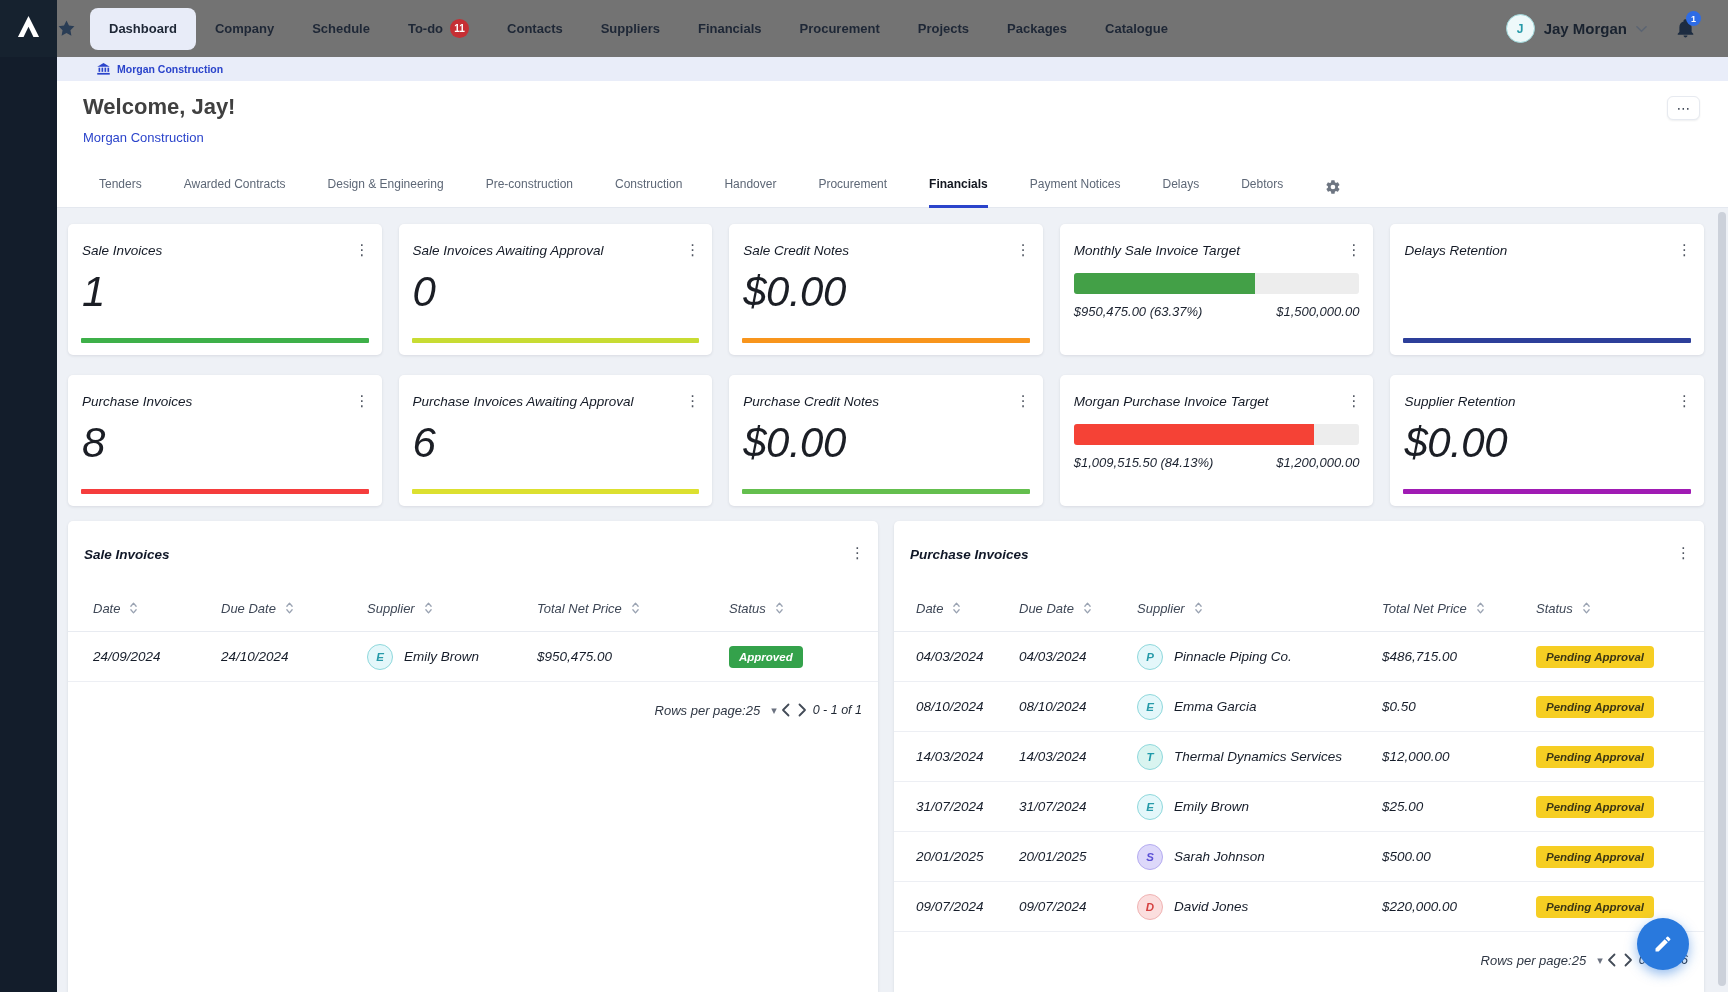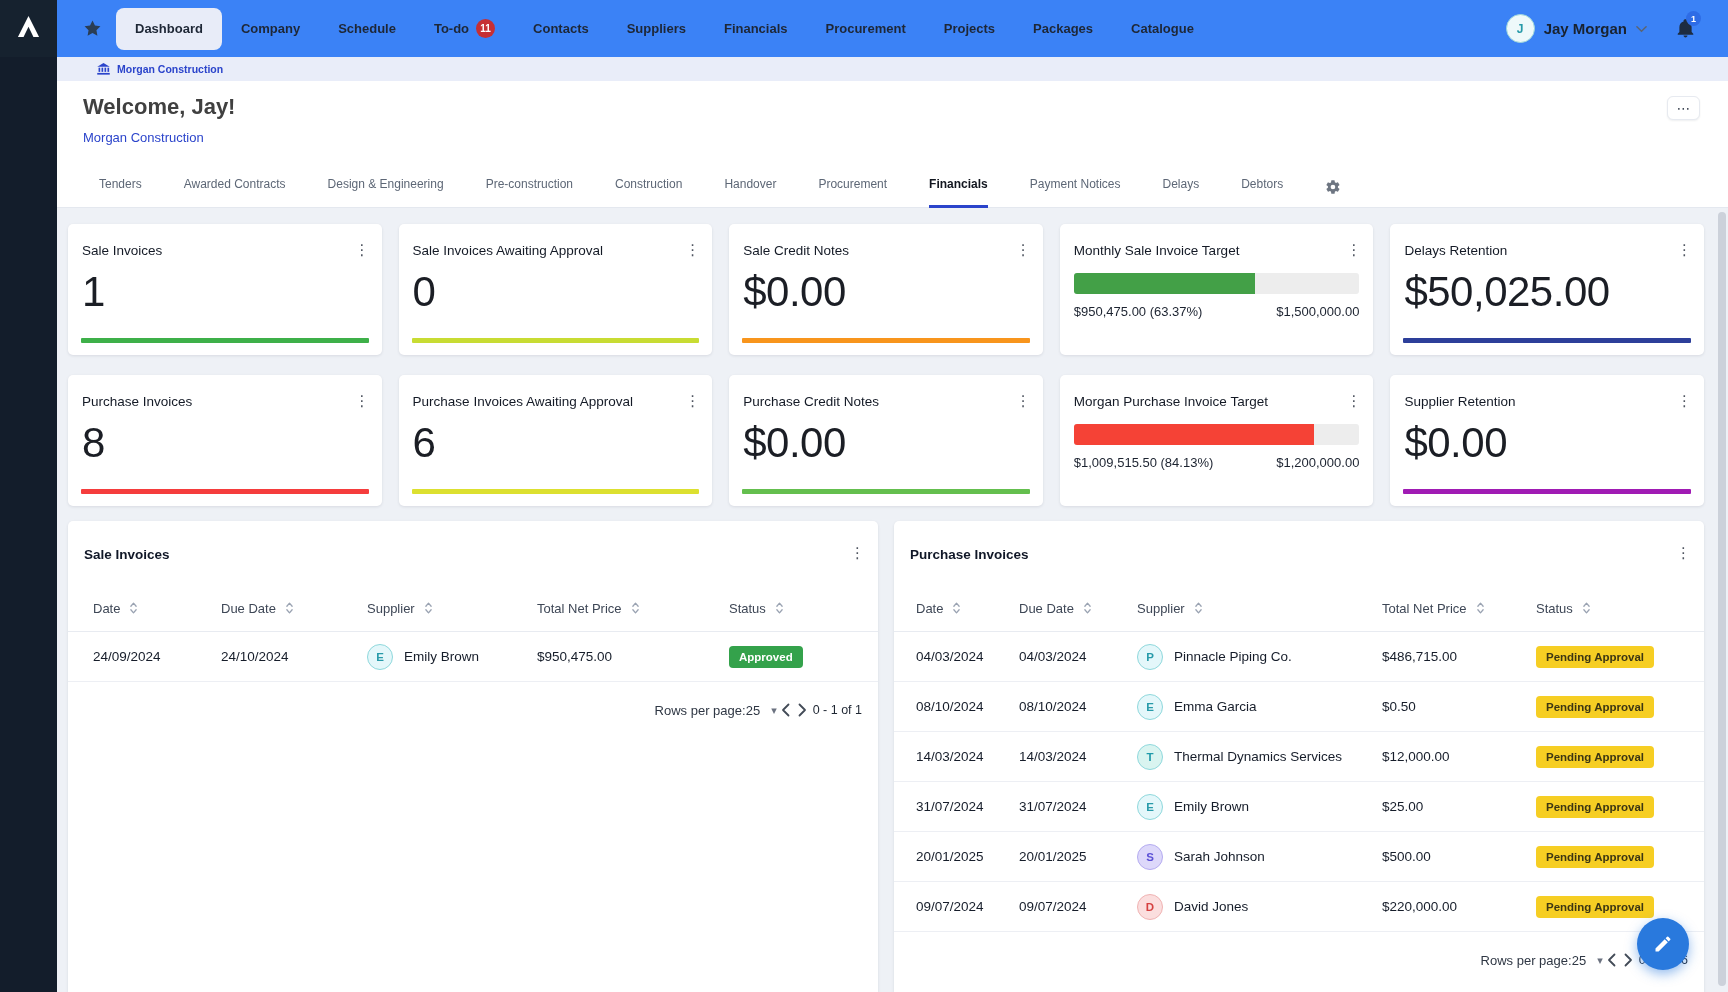--- a/index.html
+++ b/index.html
@@ -5,21 +5,21 @@
   * { box-sizing: border-box; margin: 0; padding: 0; }
   html,body { width:1728px; height:992px; overflow:hidden; }
   body { font-family:"Liberation Sans",sans-serif; background:#eef1f6; position:relative; color:#161d2a; }
   .glyph { font-family:"DejaVu Sans",sans-serif; }
 
   
   .sidebar { position:fixed; left:0; top:0; width:57px; height:992px; background:#131d2b; z-index:30; }
   .logo-tile { width:57px; height:57px; display:flex; align-items:center; justify-content:center; background:#16222f; cursor:pointer; }
 
   
-  .topnav { position:fixed; left:57px; top:0; right:0; height:57px; background:#3b82f6; display:flex; align-items:center; padding-left:26px; z-index:25; }
+  .topnav { position:fixed; left:57px; top:0; right:0; height:57px; background:#737373; display:flex; align-items:center; z-index:25; }
   .star-btn { margin-right:14px; display:flex; cursor:pointer; }
   .nav-items { display:flex; align-items:center; height:100%; }
   .nav-item { padding:0 19px; height:42px; display:flex; align-items:center; gap:7px; font-size:13px; font-weight:600; color:#1e2736; border-radius:8px; cursor:pointer; white-space:nowrap; }
   .nav-item.active { background:#e8ecf8; }
   .nav-badge { background:#c62f34; color:#fff; min-width:19px; height:19px; border-radius:50%; display:flex; align-items:center; justify-content:center; font-size:10px; font-weight:700; }
   .nav-right { margin-left:auto; display:flex; align-items:center; gap:28px; padding-right:32px; }
   .user-menu { display:flex; align-items:center; gap:9px; cursor:pointer; }
   .user-avatar { width:29px; height:29px; border-radius:50%; background:#eef9fa; border:1px solid #9ed7da; color:#279aa9; font-size:12px; font-weight:600; display:flex; align-items:center; justify-content:center; }
   .user-name { font-size:15px; font-weight:600; color:#19222f; }
   .bell-wrap { position:relative; cursor:pointer; display:flex; }
@@ -35,21 +35,21 @@
   .company-link { position:absolute; left:26px; top:49px; font-size:13px; font-weight:500; color:#2b44cb; cursor:pointer; }
   .header-menu-btn { position:absolute; right:28px; top:15px; width:33px; height:24px; background:#fff; border:1px solid #e7eaf0; border-radius:6px; box-shadow:0 1px 2px rgba(16,24,40,.07); display:flex; align-items:center; justify-content:center; color:#3f4754; font-size:14px; cursor:pointer; }
   .tabs { position:absolute; left:42px; right:16px; bottom:-1px; display:flex; align-items:flex-end; gap:42px; }
   .tab { font-size:12px; font-weight:500; color:#5d6776; padding-bottom:14px; border-bottom:3px solid transparent; cursor:pointer; white-space:nowrap; }
   .tab.active { color:#12161f; font-weight:700; border-bottom-color:#2b44cb; }
   .tabs-gear { padding-bottom:13px; display:flex; cursor:pointer; }
 
   
   .content { position:absolute; left:57px; top:208px; right:0; bottom:0; padding:16px 24px 0 11px; }
   .kpi-grid { display:grid; grid-template-columns:repeat(5,1fr); gap:20px 17px; }
-  .card { background:#fff; border-radius:5px; box-shadow:0 1px 3px rgba(18,28,45,.10); }
+  .card { background:#fff; border-radius:5px; box-shadow:0 1px 3px rgba(18,28,45,.10);font-style:italic; }
   .kpi { height:131px; position:relative; padding:0 14px; overflow:hidden; }
   .kpi-head { display:flex; justify-content:space-between; align-items:flex-start; padding-top:19px; }
   .kpi-title { font-size:13.5px; font-weight:500; color:#141a26; }
   .kebab { color:#4f5560; font-size:15px; line-height:1; cursor:pointer; margin-right:-2px; }
   .kpi-value { font-size:42px; font-weight:500; color:#1b1e25; margin-top:13px; line-height:1; letter-spacing:-0.5px; }
   .kpi-bar { position:absolute; left:13px; right:13px; bottom:12px; height:5px; border-radius:1px; }
   .progress-track { margin-top:15px; height:21px; border-radius:3px; overflow:hidden; }
   .progress-fill { height:100%; }
   .progress-labels { display:flex; justify-content:space-between; margin-top:10px; font-size:13px; color:#1c2330; }
 
@@ -216,21 +216,20 @@
         <span>$950,475.00 (63.37%)</span>
         <span>$1,500,000.00</span>
       </div>
     </div>
 
     <div class="card kpi">
       <div class="kpi-head">
           <span class="kpi-title">Delays Retention</span>
           <span class="kebab glyph">⋮</span>
         </div>
-      <div class="kpi-value">$50,025.00</div>
       <div class="kpi-bar" style="background: rgb(45, 63, 154);"></div>
     </div>
 
     <div class="card kpi">
       <div class="kpi-head">
           <span class="kpi-title">Purchase Invoices</span>
           <span class="kebab glyph">⋮</span>
         </div>
       <div class="kpi-value">8</div>
       <div class="kpi-bar" style="background: rgb(245, 61, 61);"></div>

